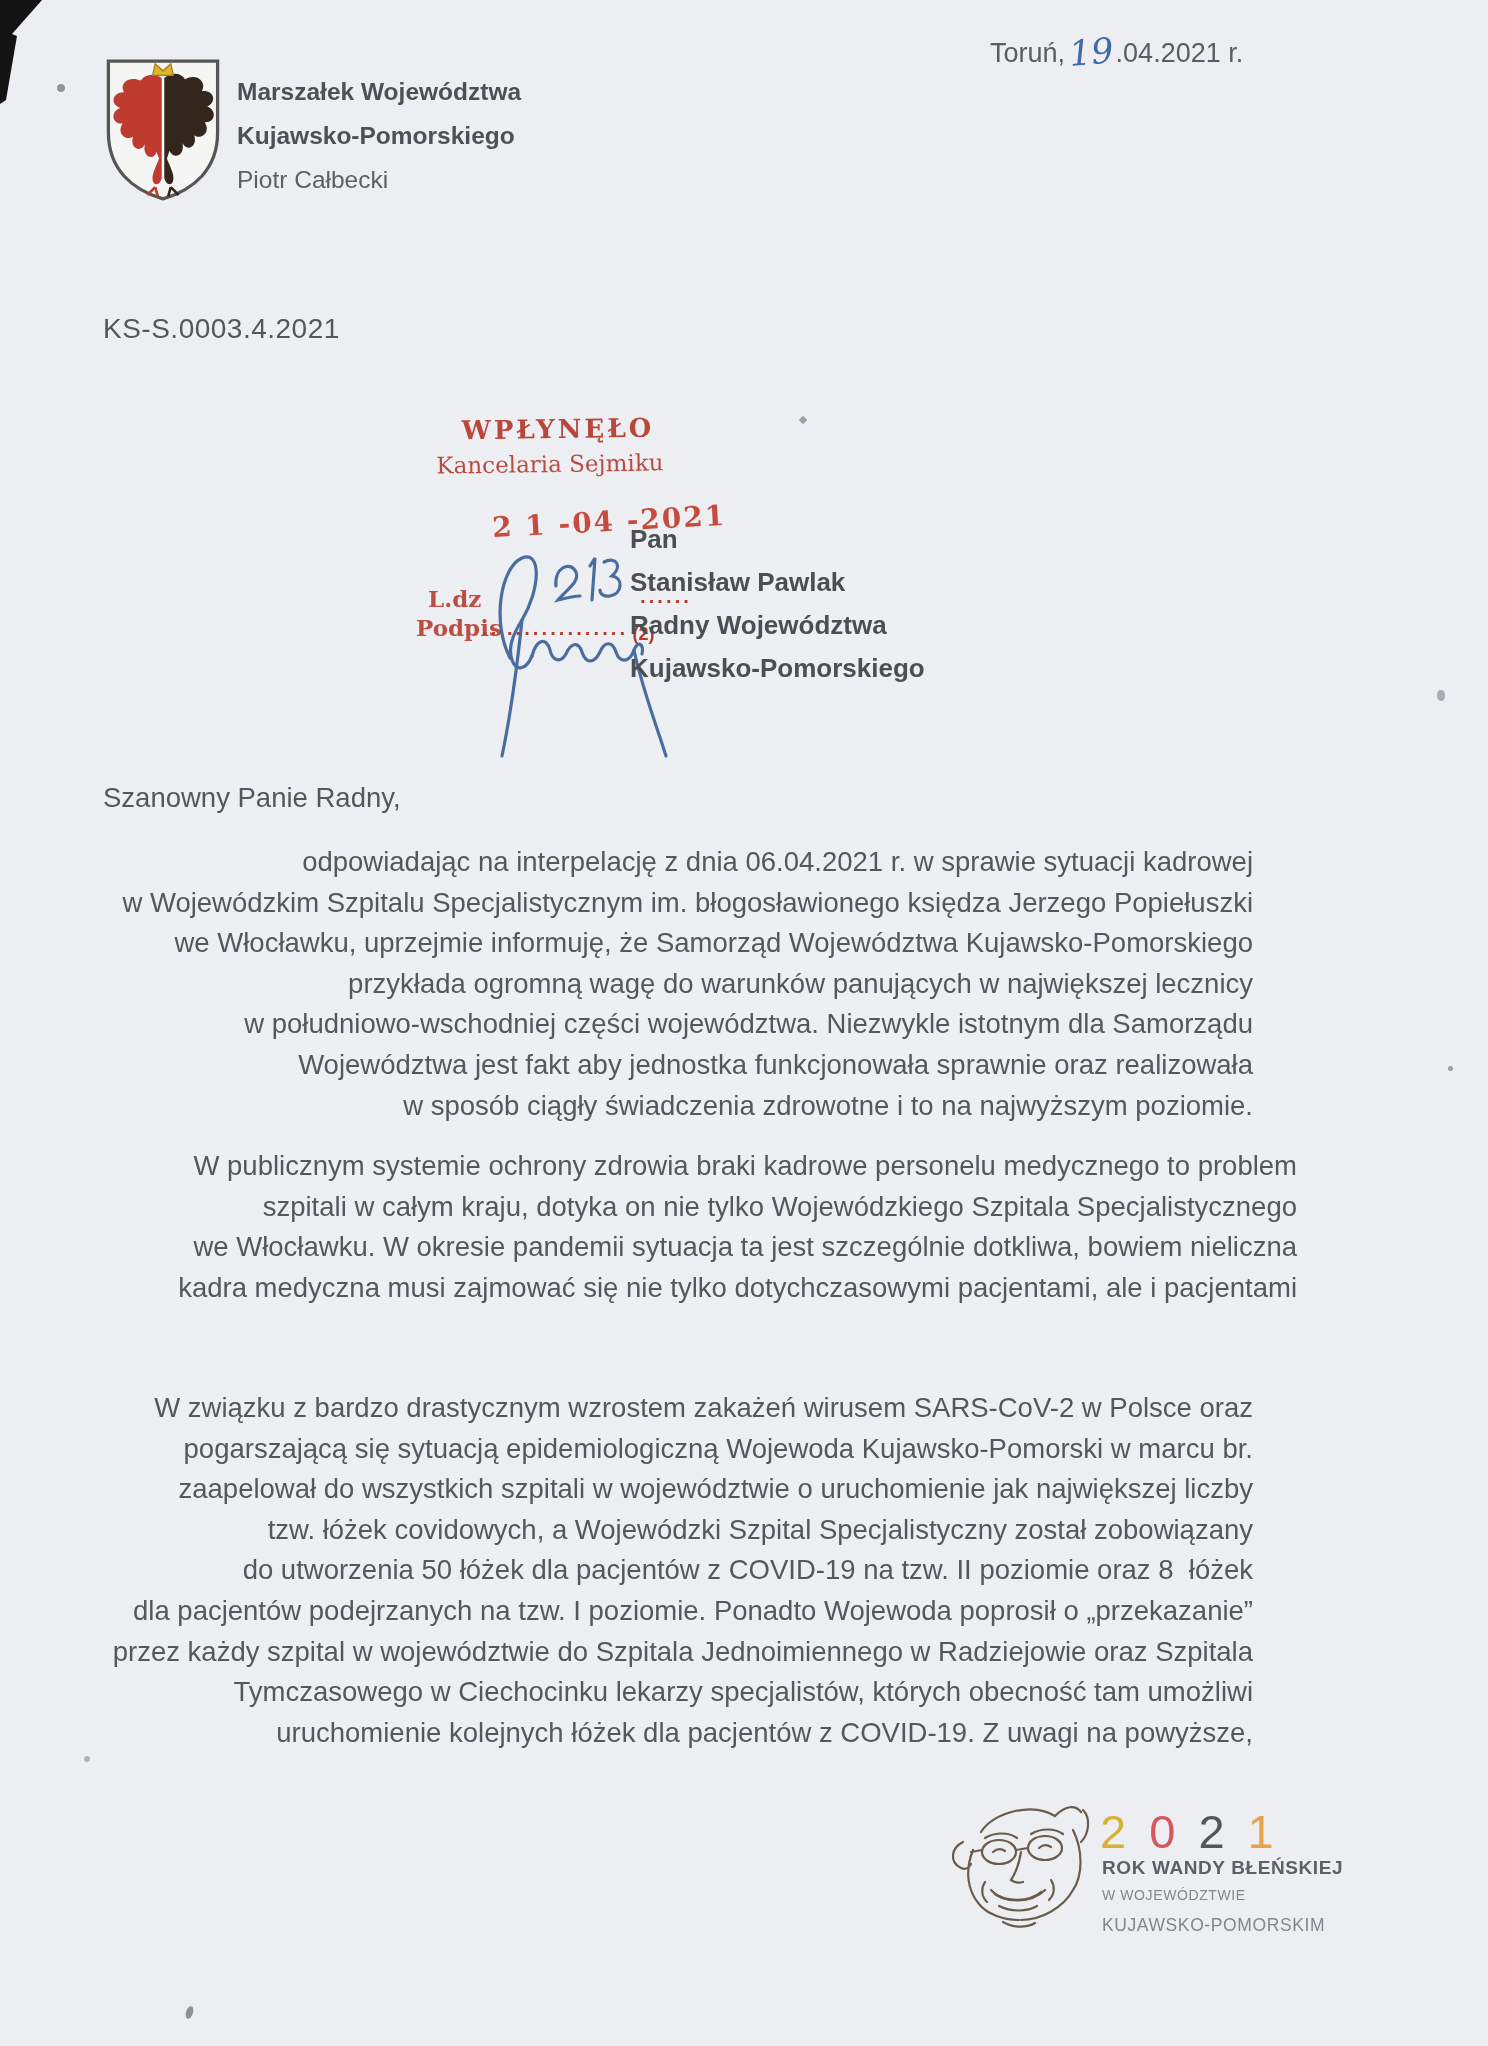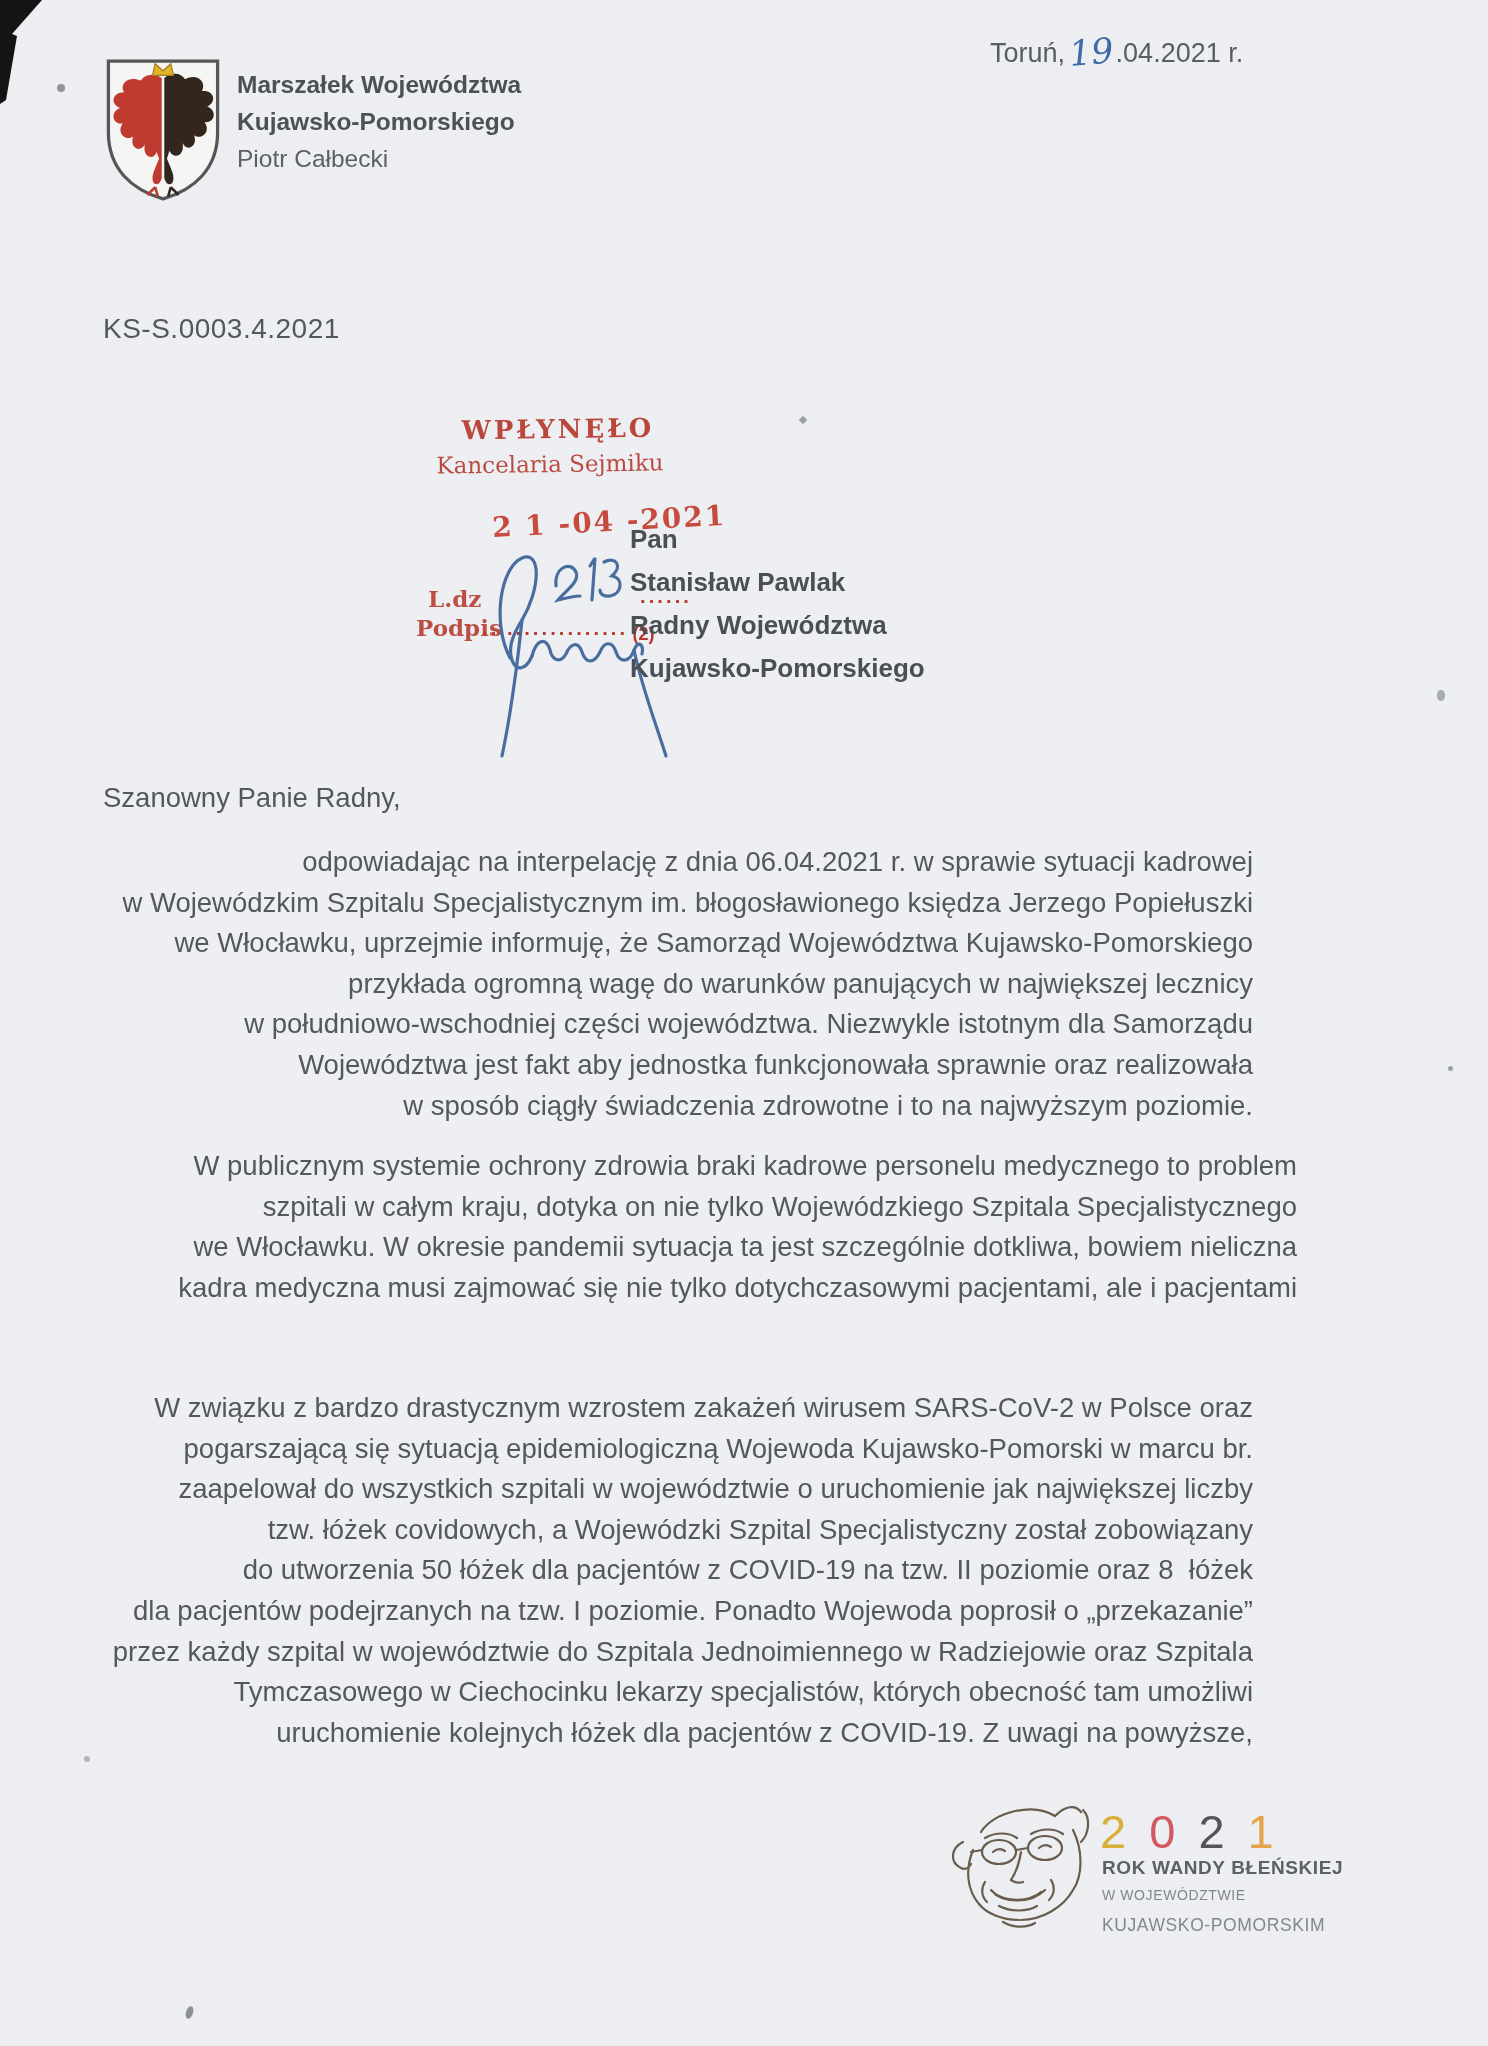--- a/index.html
+++ b/index.html
@@ -4,21 +4,21 @@
 <style>
   html,body { margin:0; padding:0; background:#dfe1e5; }
   .page {
     position:relative; width:1488px; height:2046px;
     background:linear-gradient(180deg,#eceef2 0%,#edeff3 50%,#eceef1 100%);
     font-family:"Liberation Sans", sans-serif;
     color:#55585c; overflow:hidden;
   }
   .abs { position:absolute; }
   
-  .lh-line { font-size:24.5px; line-height:37px; font-weight:bold; color:#4d5155; }
+  .lh-line { font-size:24.5px; line-height:37px; font-weight:bold; color:#4d5155;margin-top:7px; }
   .lh-line.light { font-weight:normal; color:#5d6165; }
   
   .dateline { top:38px; left:990px; font-size:27px; color:#595c60; display:flex; align-items:flex-start; }
   .hand-day { color:#3f6aa8; font-family:"DejaVu Serif", serif; font-style:italic; font-size:35px;
               transform:rotate(-5deg); margin:-6px 2px 0 4px; display:inline-block; }
   
   .refnum { top:313px; left:103px; font-size:28px; letter-spacing:.5px; color:#54575b; }
   
   .stamp { color:#b5392c; font-family:"DejaVu Serif", serif; }
   .stamp-title { top:414px; left:458px; width:200px; text-align:center; font-size:26px; font-weight:bold;

